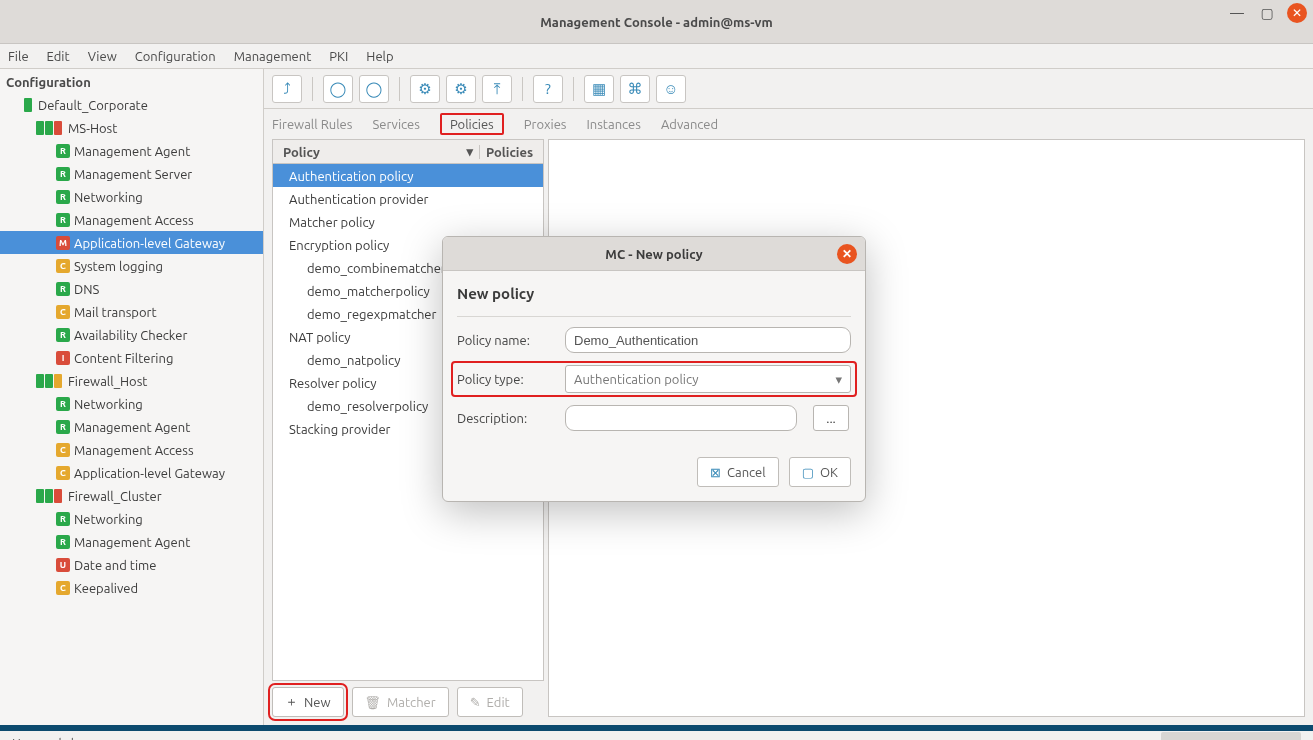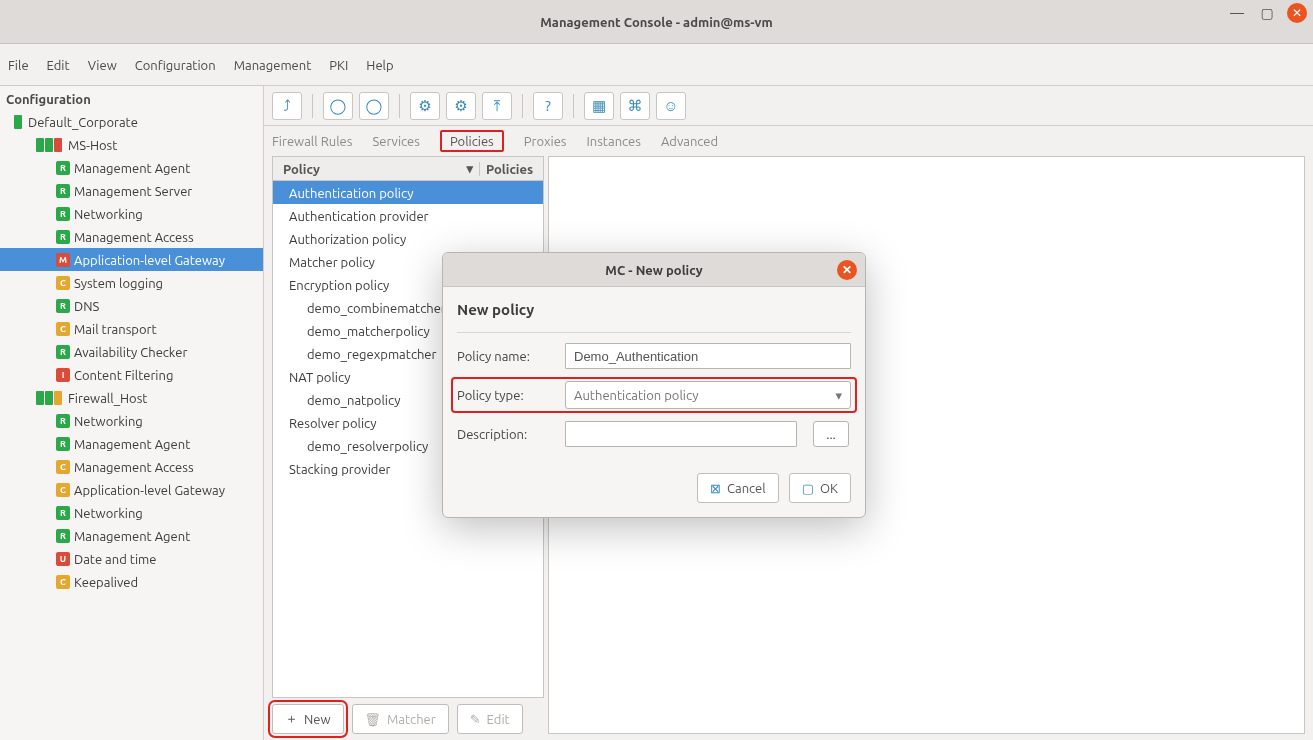--- a/index.html
+++ b/index.html
@@ -40,21 +40,21 @@
   .titlebar-close {
     width: 20px; height: 20px;
     border-radius: 50%;
     background: #e95420;
     color: #fff;
     display: flex; align-items: center; justify-content: center;
     font-size: 12px;
   }
   
   .menubar {
-    height: 42px;
+    height: 25px;
     background: #f2f1f0;
     display: flex;
     align-items: center;
     padding: 0 8px;
     gap: 18px;
     color: #4a4a4a;
     border-bottom: 1px solid #d0cdc9;
   }
   .menubar span { cursor: default; }
   
@@ -97,21 +97,21 @@
   }
   .badge-group { display: inline-flex; gap: 1px; margin-right: 6px; }
   .sq { width: 8px; height: 14px; border-radius: 1px; }
   .sq.g { background: #2aa84a; }
   .sq.r { background: #d94c3a; }
   .sq.y { background: #e5a82e; }
   .b-R { background: #2aa84a; }
   .b-M { background: #d94c3a; }
   .b-C { background: #e5a82e; }
   .b-U { background: #d94c3a; }
-  .tree-indent-1 { padding-left: 14px; }
+  .tree-indent-1 { padding-left: 24px; }
   .tree-indent-2 { padding-left: 36px; }
   .tree-indent-3 { padding-left: 56px; }
   
   .content {
     flex: 1;
     display: flex;
     flex-direction: column;
     background: #f2f1f0;
   }
   
@@ -223,21 +223,21 @@
   }
   .status-right {
     width: 140px; height: 22px;
     background: #d8d6d3;
     border-radius: 2px;
   }
   
   .dialog {
     position: absolute;
     left: 442px;
-    top: 252px;
+    top: 236px;
     width: 424px;
     background: #f6f5f4;
     border: 1px solid #b8b5b1;
     border-radius: 6px;
     box-shadow: 0 10px 40px rgba(0,0,0,0.25);
     overflow: hidden;
   }
   .dialog-title {
     height: 34px;
     background: #dedbd8;
@@ -265,21 +265,21 @@
     display: flex;
     align-items: center;
     margin: 10px 0;
     gap: 16px;
   }
   .form-row label { width: 92px; color:#444; }
   .text-input {
     flex: 1;
     height: 26px;
     border: 1px solid #b8b5b1;
-    border-radius: 1px;
+    border-radius: 9px;
     padding: 0 8px;
     background: #fff;
     font-size: 13px;
     color: #555;
   }
   .select-input {
     flex: 1;
     height: 28px;
     border: 1px solid #b8b5b1;
     border-radius: 3px;
@@ -409,20 +409,28 @@
       </div>
     <div class="tree-row tree-indent-3">
         <span class="badge b-C">C</span>
         <span>Management Access</span>
       </div>
     <div class="tree-row tree-indent-3">
         <span class="badge b-C">C</span>
         <span>Application-level Gateway</span>
       </div>
 
+    <div class="tree-row tree-indent-2">
+      <span class="badge-group">
+          <span class="sq g"></span>
+          <span class="sq g"></span>
+          <span class="sq r"></span>
+        </span>
+      <span>Firewall_Cluster</span>
+    </div>
     <div class="tree-row tree-indent-3">
         <span class="badge b-R">R</span>
         <span>Networking</span>
       </div>
     <div class="tree-row tree-indent-3">
         <span class="badge b-R">R</span>
         <span>Management Agent</span>
       </div>
     <div class="tree-row tree-indent-3">
         <span class="badge b-U">U</span>
@@ -467,21 +475,20 @@
           <div class="table-head">
             <div class="th-policy">
                 <span>Policy</span>
                 <span>▾</span>
               </div>
             <div class="th-desc">Policies</div>
           </div>
           <div id="plist-rows">
               <div class="plist-row sel">Authentication policy</div>
               <div class="plist-row">Authentication provider</div>
-              <div class="plist-row">Authorization policy</div>
               <div class="plist-row">Matcher policy</div>
               <div class="plist-row">Encryption policy</div>
               <div class="plist-row child">demo_combinematcher</div>
               <div class="plist-row child">demo_matcherpolicy</div>
               <div class="plist-row child">demo_regexpmatcher</div>
               <div class="plist-row">NAT policy</div>
               <div class="plist-row child">demo_natpolicy</div>
               <div class="plist-row">Resolver policy</div>
               <div class="plist-row child">demo_resolverpolicy</div>
               <div class="plist-row">Stacking provider</div>

